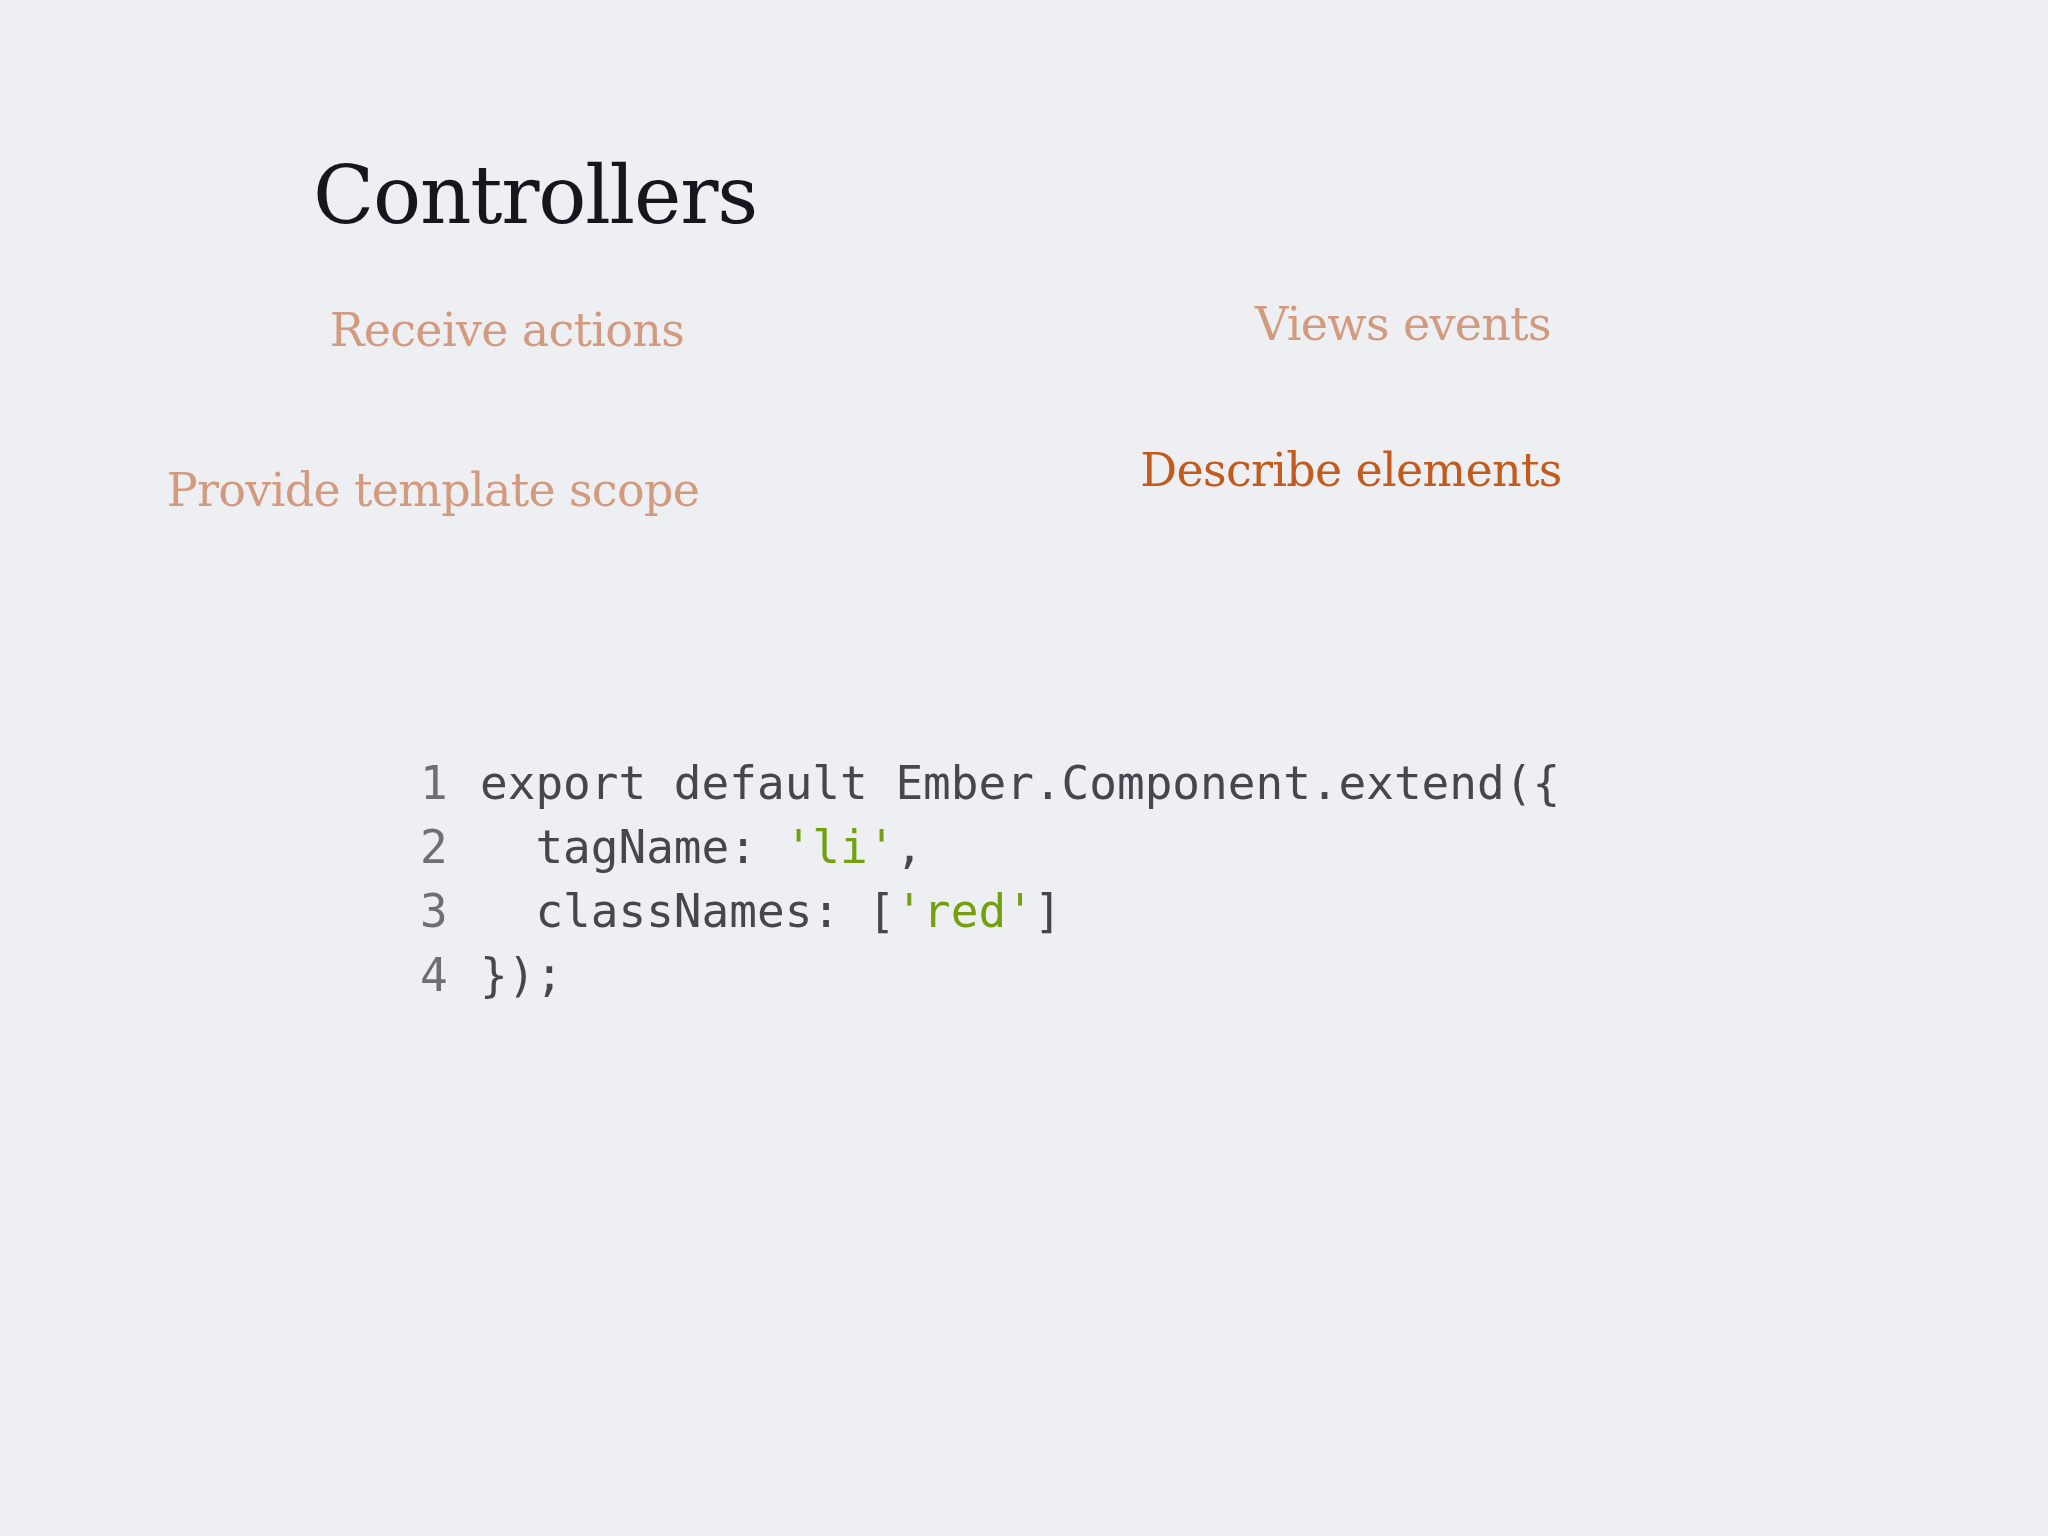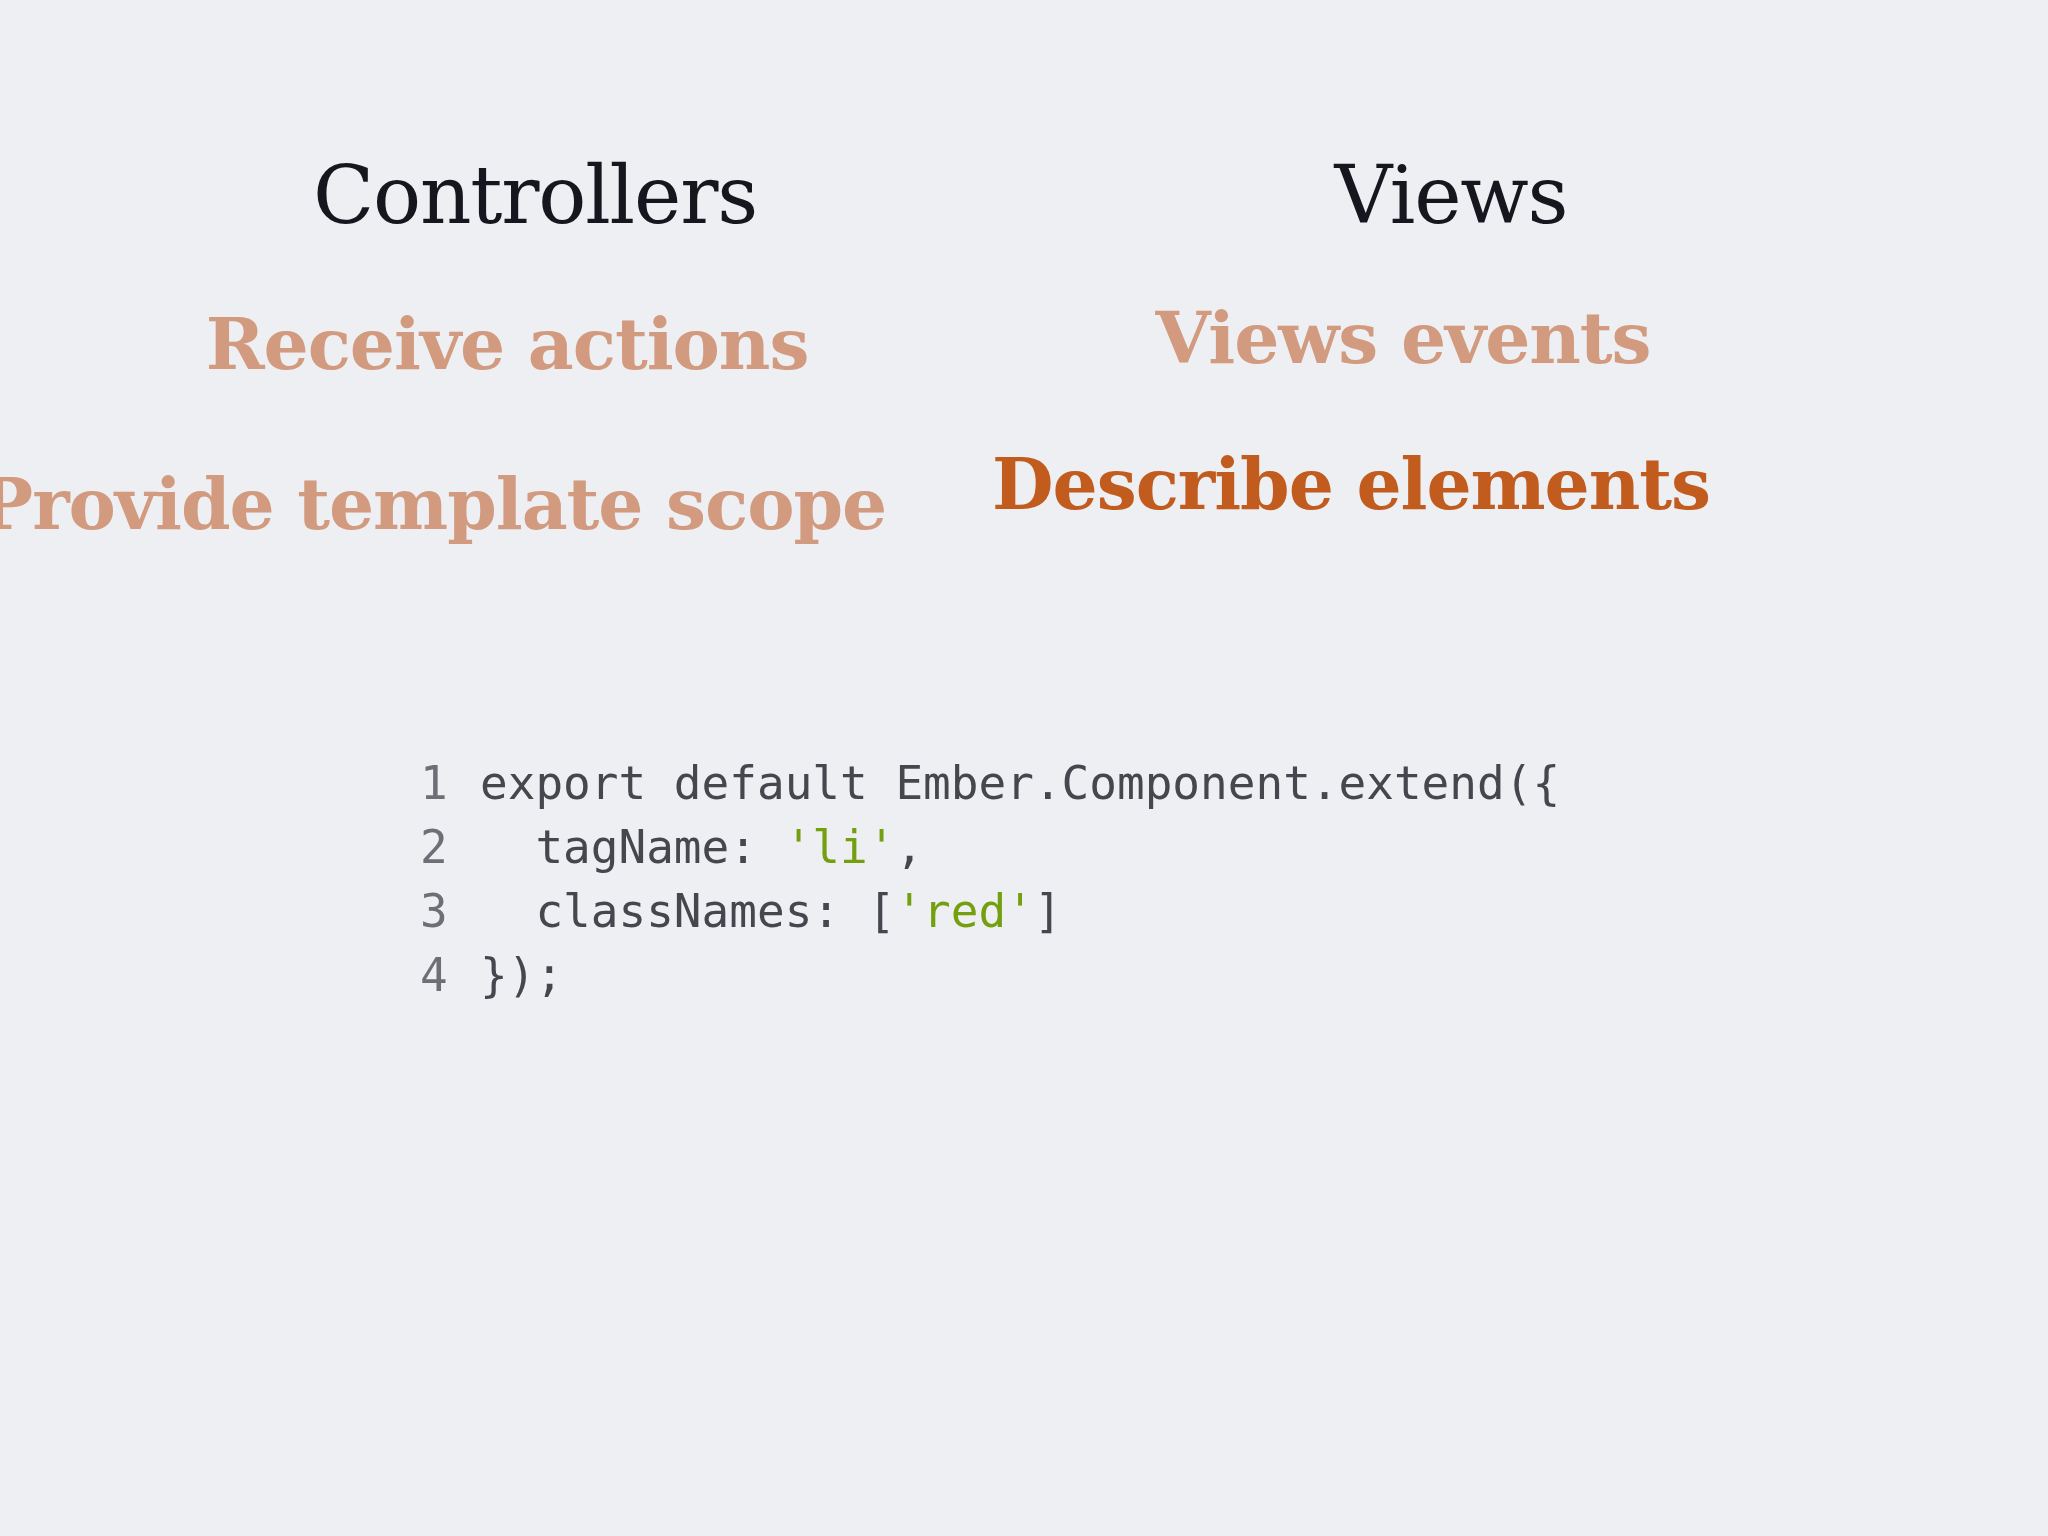--- a/index.html
+++ b/index.html
@@ -27,23 +27,23 @@
     font-size: 80px;
     line-height: 1.15;
     font-weight: 400;
     color: var(--heading);
     letter-spacing: -0.015em;
   }
   .item {
     position: absolute;
     transform: translateX(-50%);
     white-space: nowrap;
-    font-size: 71px;
+    font-size: 46px;
     line-height: 1.15;
-    font-weight: 700;
+    font-weight: 400;
     letter-spacing: -0.015em;
   }
   .muted   { color: var(--item-muted); }
   .emph    { color: var(--item-emphasis); }
 
   .h-controllers { left: 535px;  top: 150px; }
   .h-views       { left: 1451px; top: 150px; }
   .i-receive     { left: 507px;  top: 304px; }
   .i-handle      { left: 1403px; top: 298px; }
   .i-provide     { left: 433px;  top: 438px; margin-top: 26px; }
@@ -68,21 +68,20 @@
   .tok-plain  { color: var(--code-plain); }
   .tok-string { color: var(--code-string); }
 </style>
 </head>
 <body>
 
 <main class="slide">
 
   <h1 class="heading h-controllers">Controllers</h1>
 
-  <h1 class="heading h-views">Views</h1>
 
   <p class="item muted i-receive">Receive actions</p>
 
   <p class="item muted i-handle">Views events</p>
 
   <p class="item muted i-provide">Provide template scope</p>
 
   <p class="item emph i-describe">Describe elements</p>
 
   <div class="code"><span class="code-line"><span class="ln">1</span><span class="tok-plain">export default Ember.Component.extend({</span></span><span class="code-line"><span class="ln">2</span><span class="tok-plain">  tagName: </span><span class="tok-string">'li'</span><span class="tok-plain">,</span></span><span class="code-line"><span class="ln">3</span><span class="tok-plain">  classNames: [</span><span class="tok-string">'red'</span><span class="tok-plain">]</span></span><span class="code-line"><span class="ln">4</span><span class="tok-plain">});</span></span></div>

